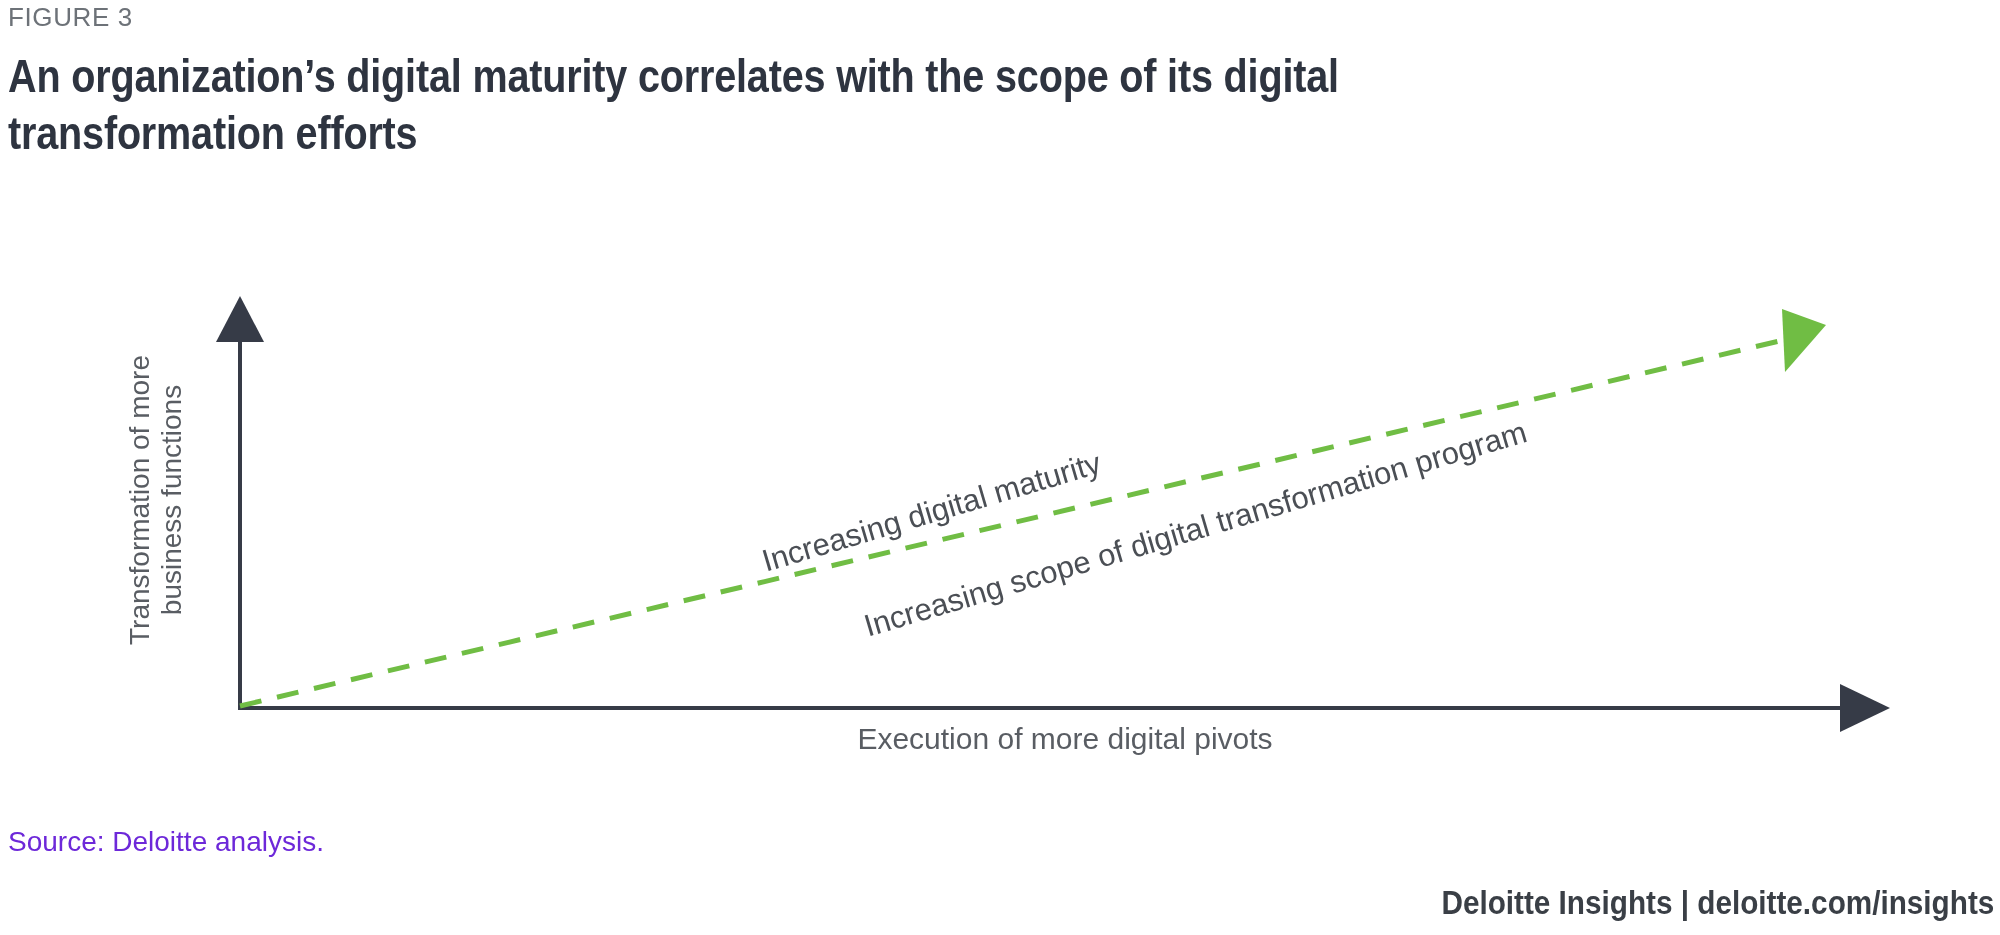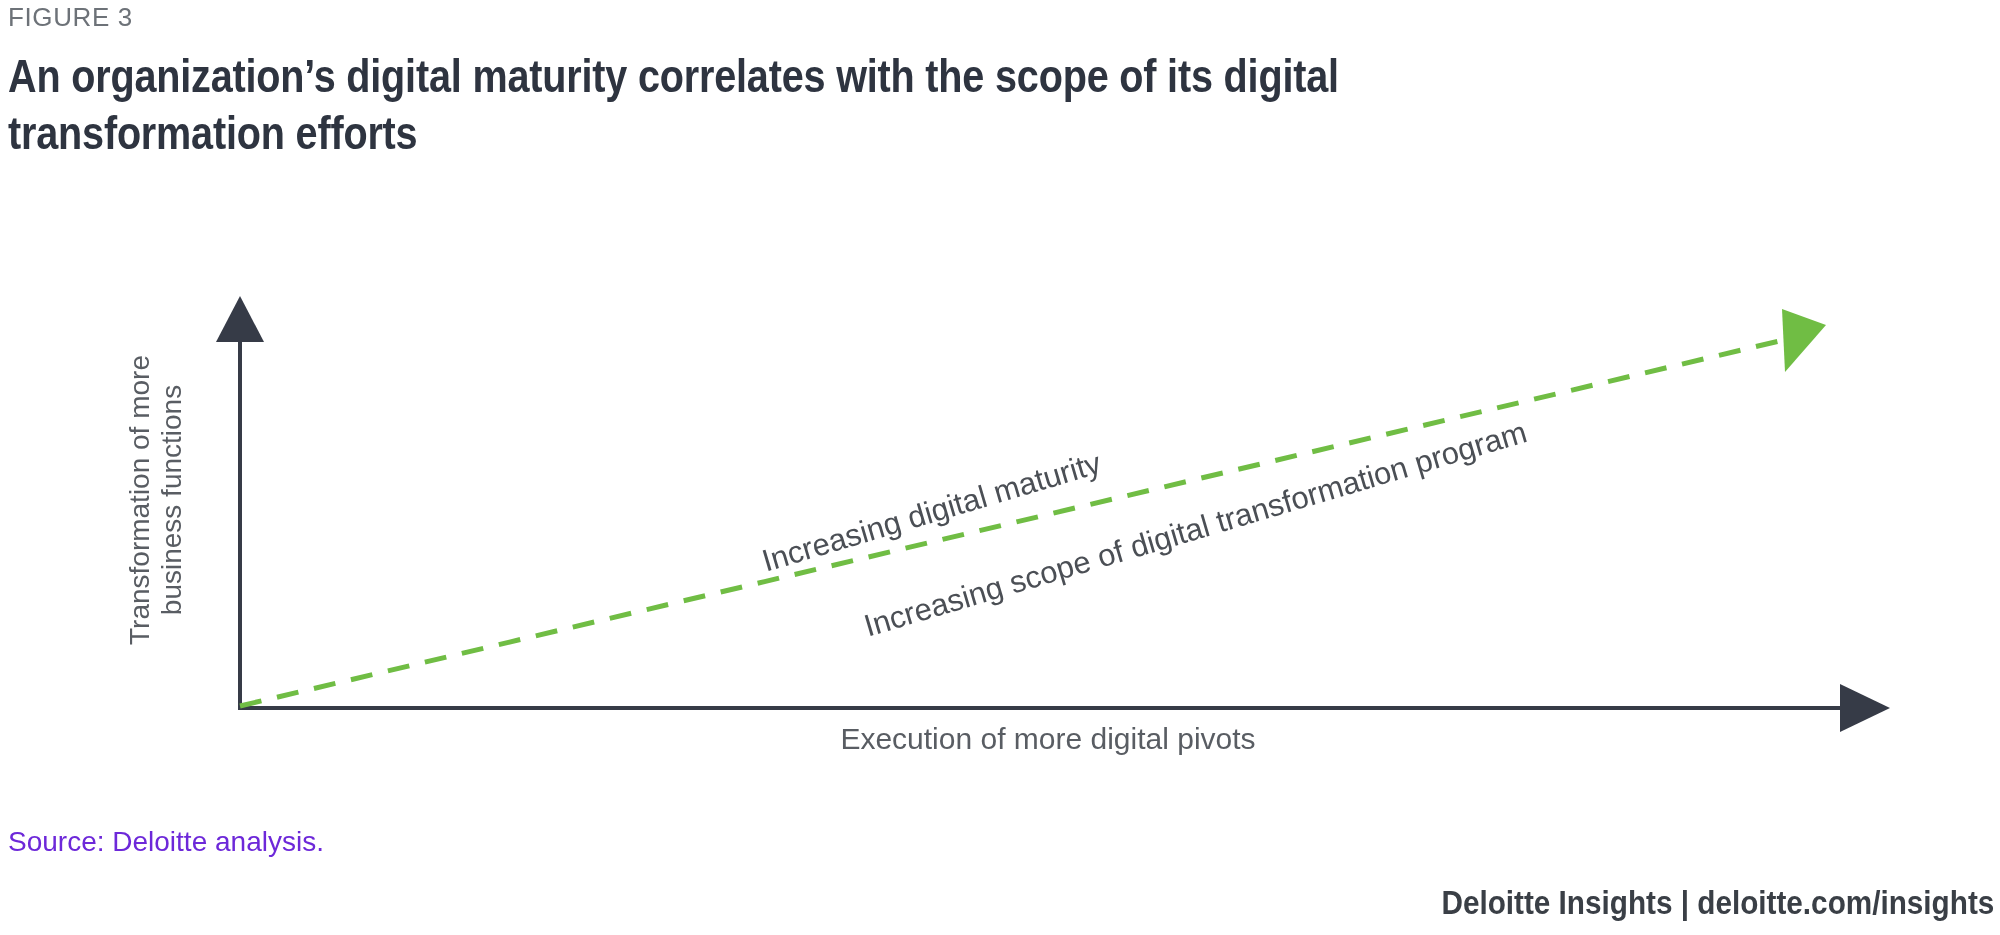--- a/index.html
+++ b/index.html
@@ -69,21 +69,21 @@
     line-height: 1.16;
     color: #595d63;
     text-align: center;
     font-family: "Liberation Sans", sans-serif;
     pointer-events: none;
   }
   .y-axis-label div { white-space: nowrap; }
 
   .x-axis-label {
     position: absolute;
-    left: 223px;
+    left: 240px;
     top: 722px;
     width: 1650px;
     text-align: center;
     font-size: 30px;
     color: #595d63;
     font-family: "Liberation Sans", sans-serif;
   }
 
   
   .diag-label {

